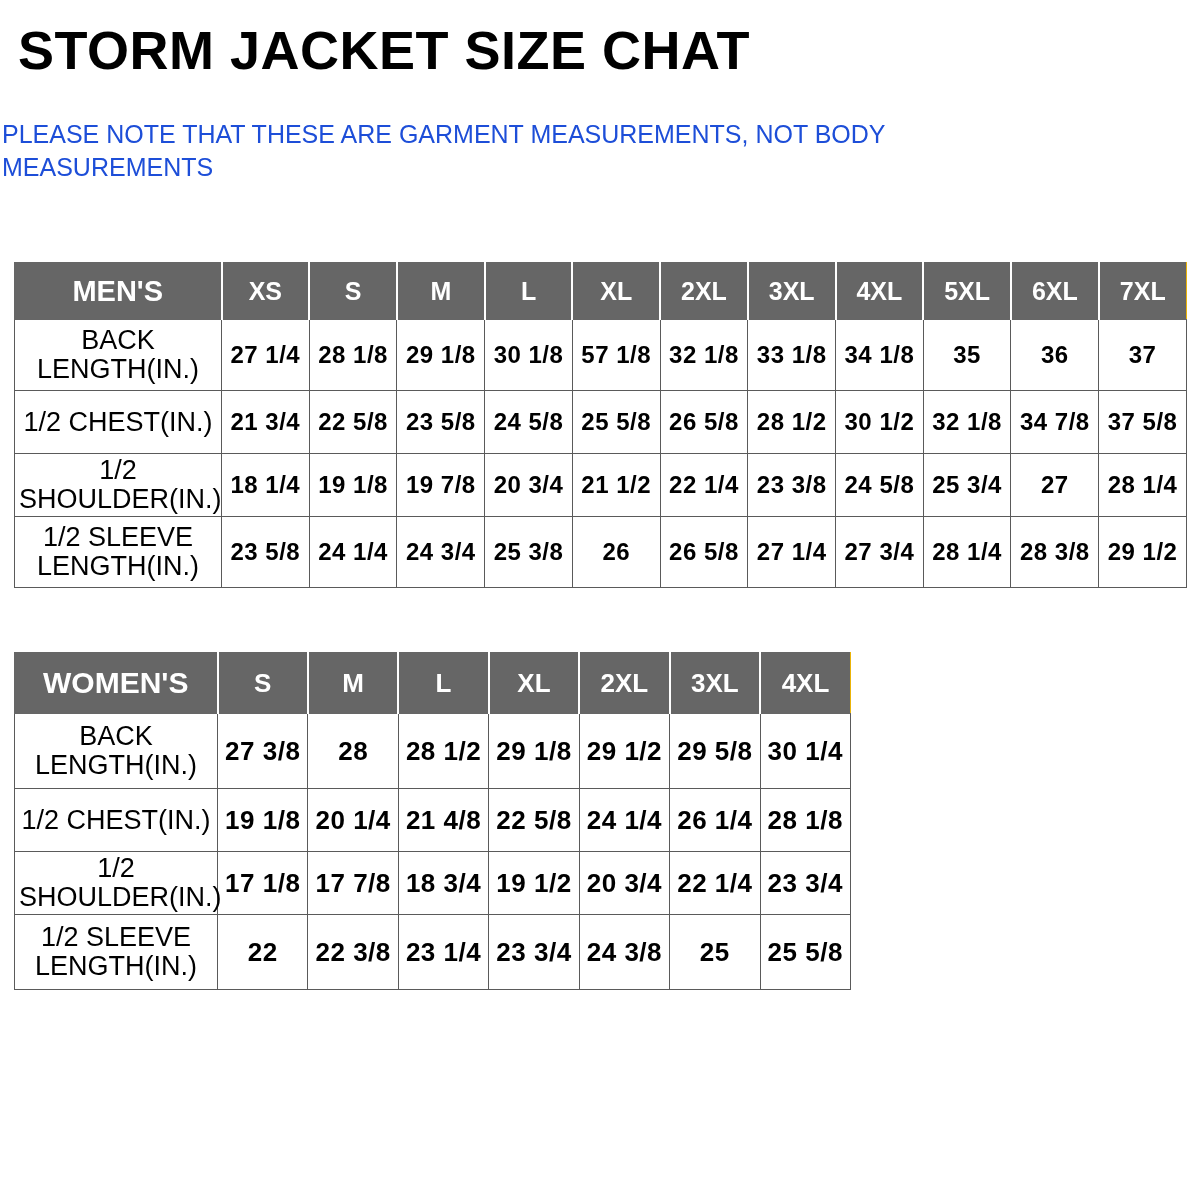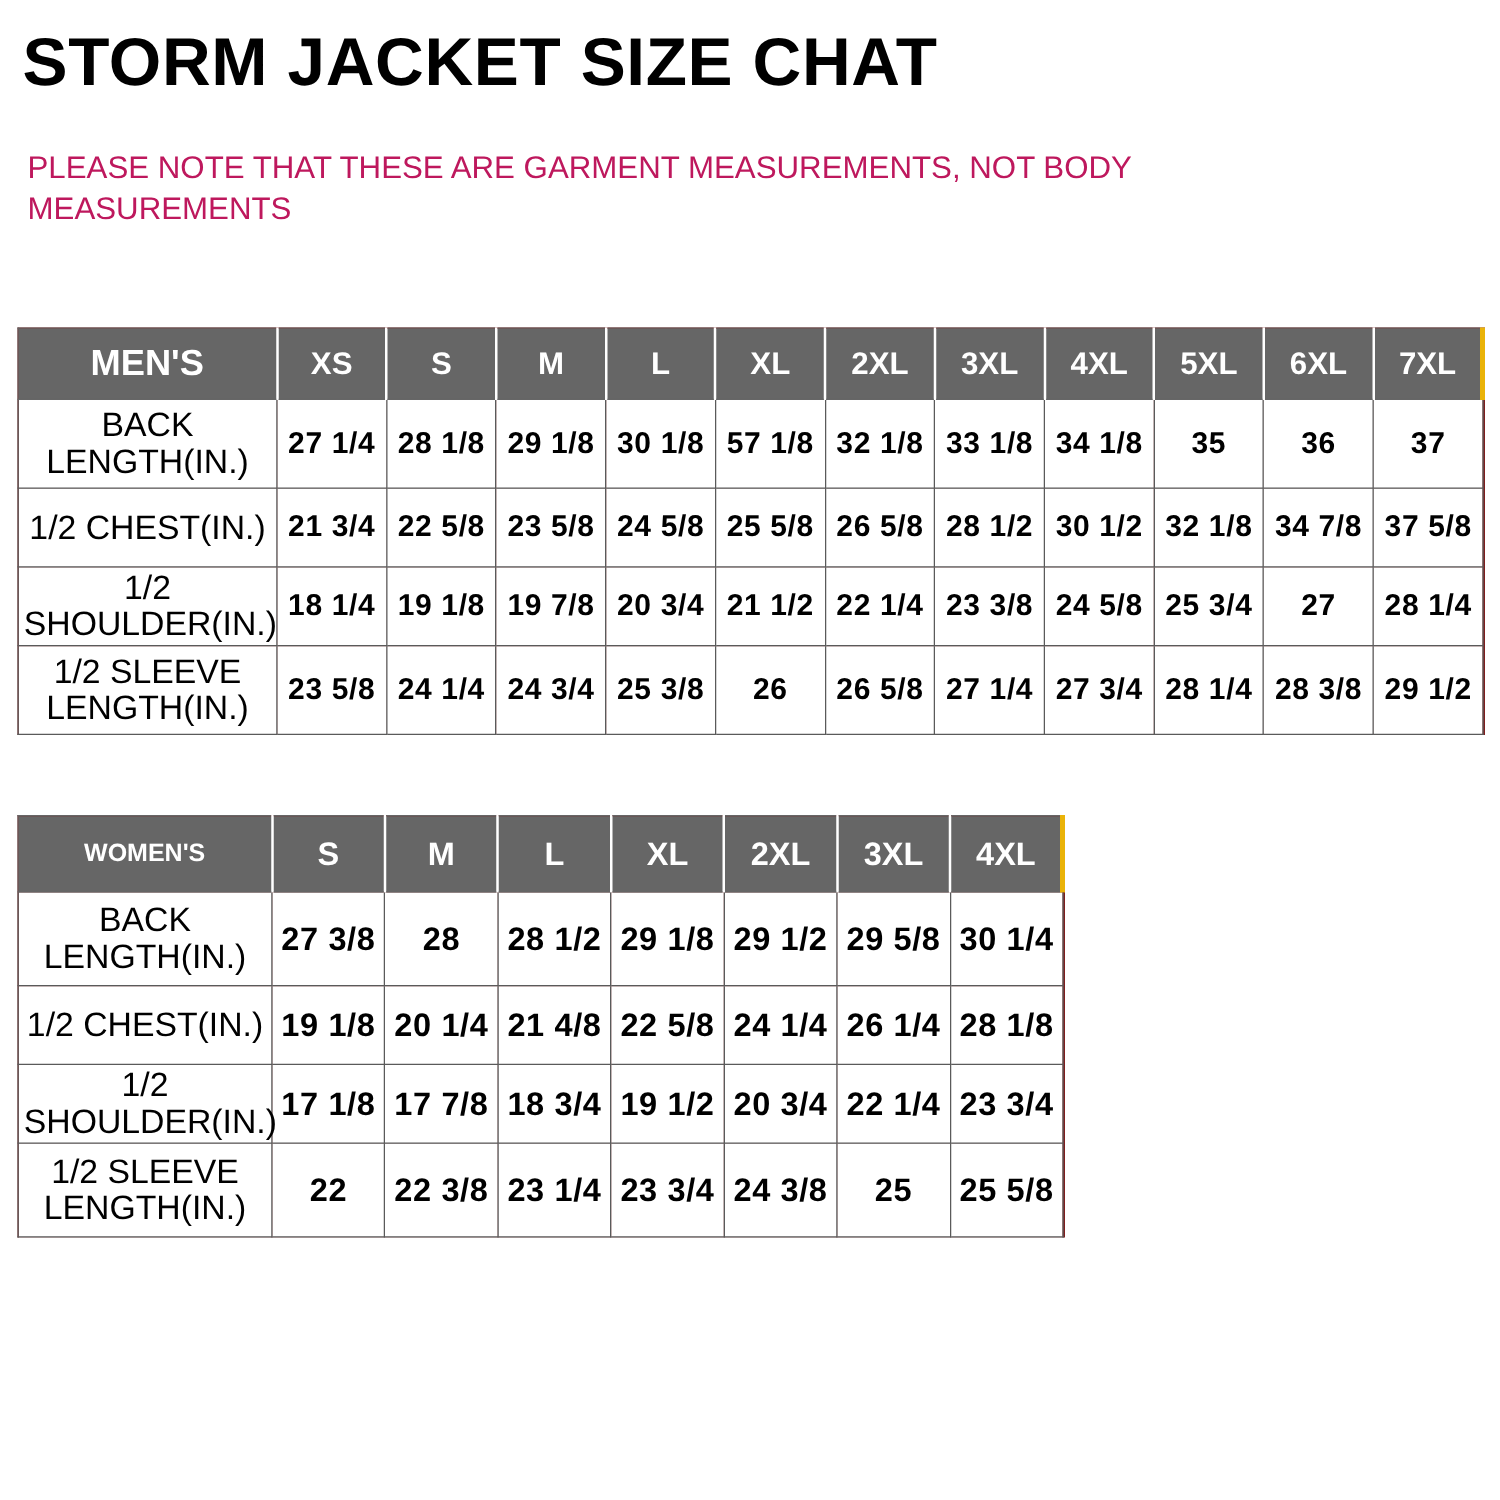--- a/index.html
+++ b/index.html
@@ -29,35 +29,35 @@
     font-weight: bold;
     color: #000000;
     letter-spacing: 0.5px;
     white-space: nowrap;
     line-height: 1.05;
   }
 
   
   .note {
     position: absolute;
-    left: 22px;
+    left: 2px;
     top: 118px;
     width: 960px;
     font-size: 25px;
     font-weight: normal;
-    color: #be185d;
+    color: #1d4ed8;
     line-height: 1.32;
   }
 
   
   .size-table {
     position: absolute;
     border-collapse: collapse;
     table-layout: fixed;
-    background: #7f1d1d;
+    background: #a3a3a3;
   }
   .size-table td,
   .size-table th {
     border: 1px solid #5a5a5a;
     text-align: center;
     vertical-align: middle;
     color: #000000;
     font-weight: bold;
     padding: 0;
     background: #ffffff;
@@ -65,21 +65,21 @@
   .size-table thead th {
     background: #666666;
     color: #ffffff;
     border: 1px solid #666666;
     border-right: 2px solid #ffffff;
     font-size: 25px;
     height: 56px;
     font-weight: bold;
   }
   .size-table thead th:last-child {
-    border-right: 4px solid #eab308;
+    border-right: 1px solid #eab308;
   }
   .size-table thead th.corner {
     font-size: 29px;
   }
 
   .size-table td.rowhead {
     font-size: 27px;
     line-height: 1.06;
     font-weight: normal;
     padding: 2px 4px;
@@ -103,21 +103,21 @@
   #womens-table {
     left: 14px;
     top: 652px;
     width: 836px;
   }
   #womens-table .r-tall { height: 70px; }
   #womens-table .r-short { height: 58px; }
   #womens-table td.rowhead { font-size: 27px; }
   #womens-table td.val { font-size: 26px; }
   #womens-table thead th { font-size: 26px; height: 60px; }
-  #womens-table thead th.corner { font-size: 20px; }
+  #womens-table thead th.corner { font-size: 30px; }
 
   
   .footer-note {
     position: absolute;
     left: 14px;
     top: 1058px;
     width: 1170px;
     font-size: 25px;
     color: #ee1c25;
     font-weight: bold;

